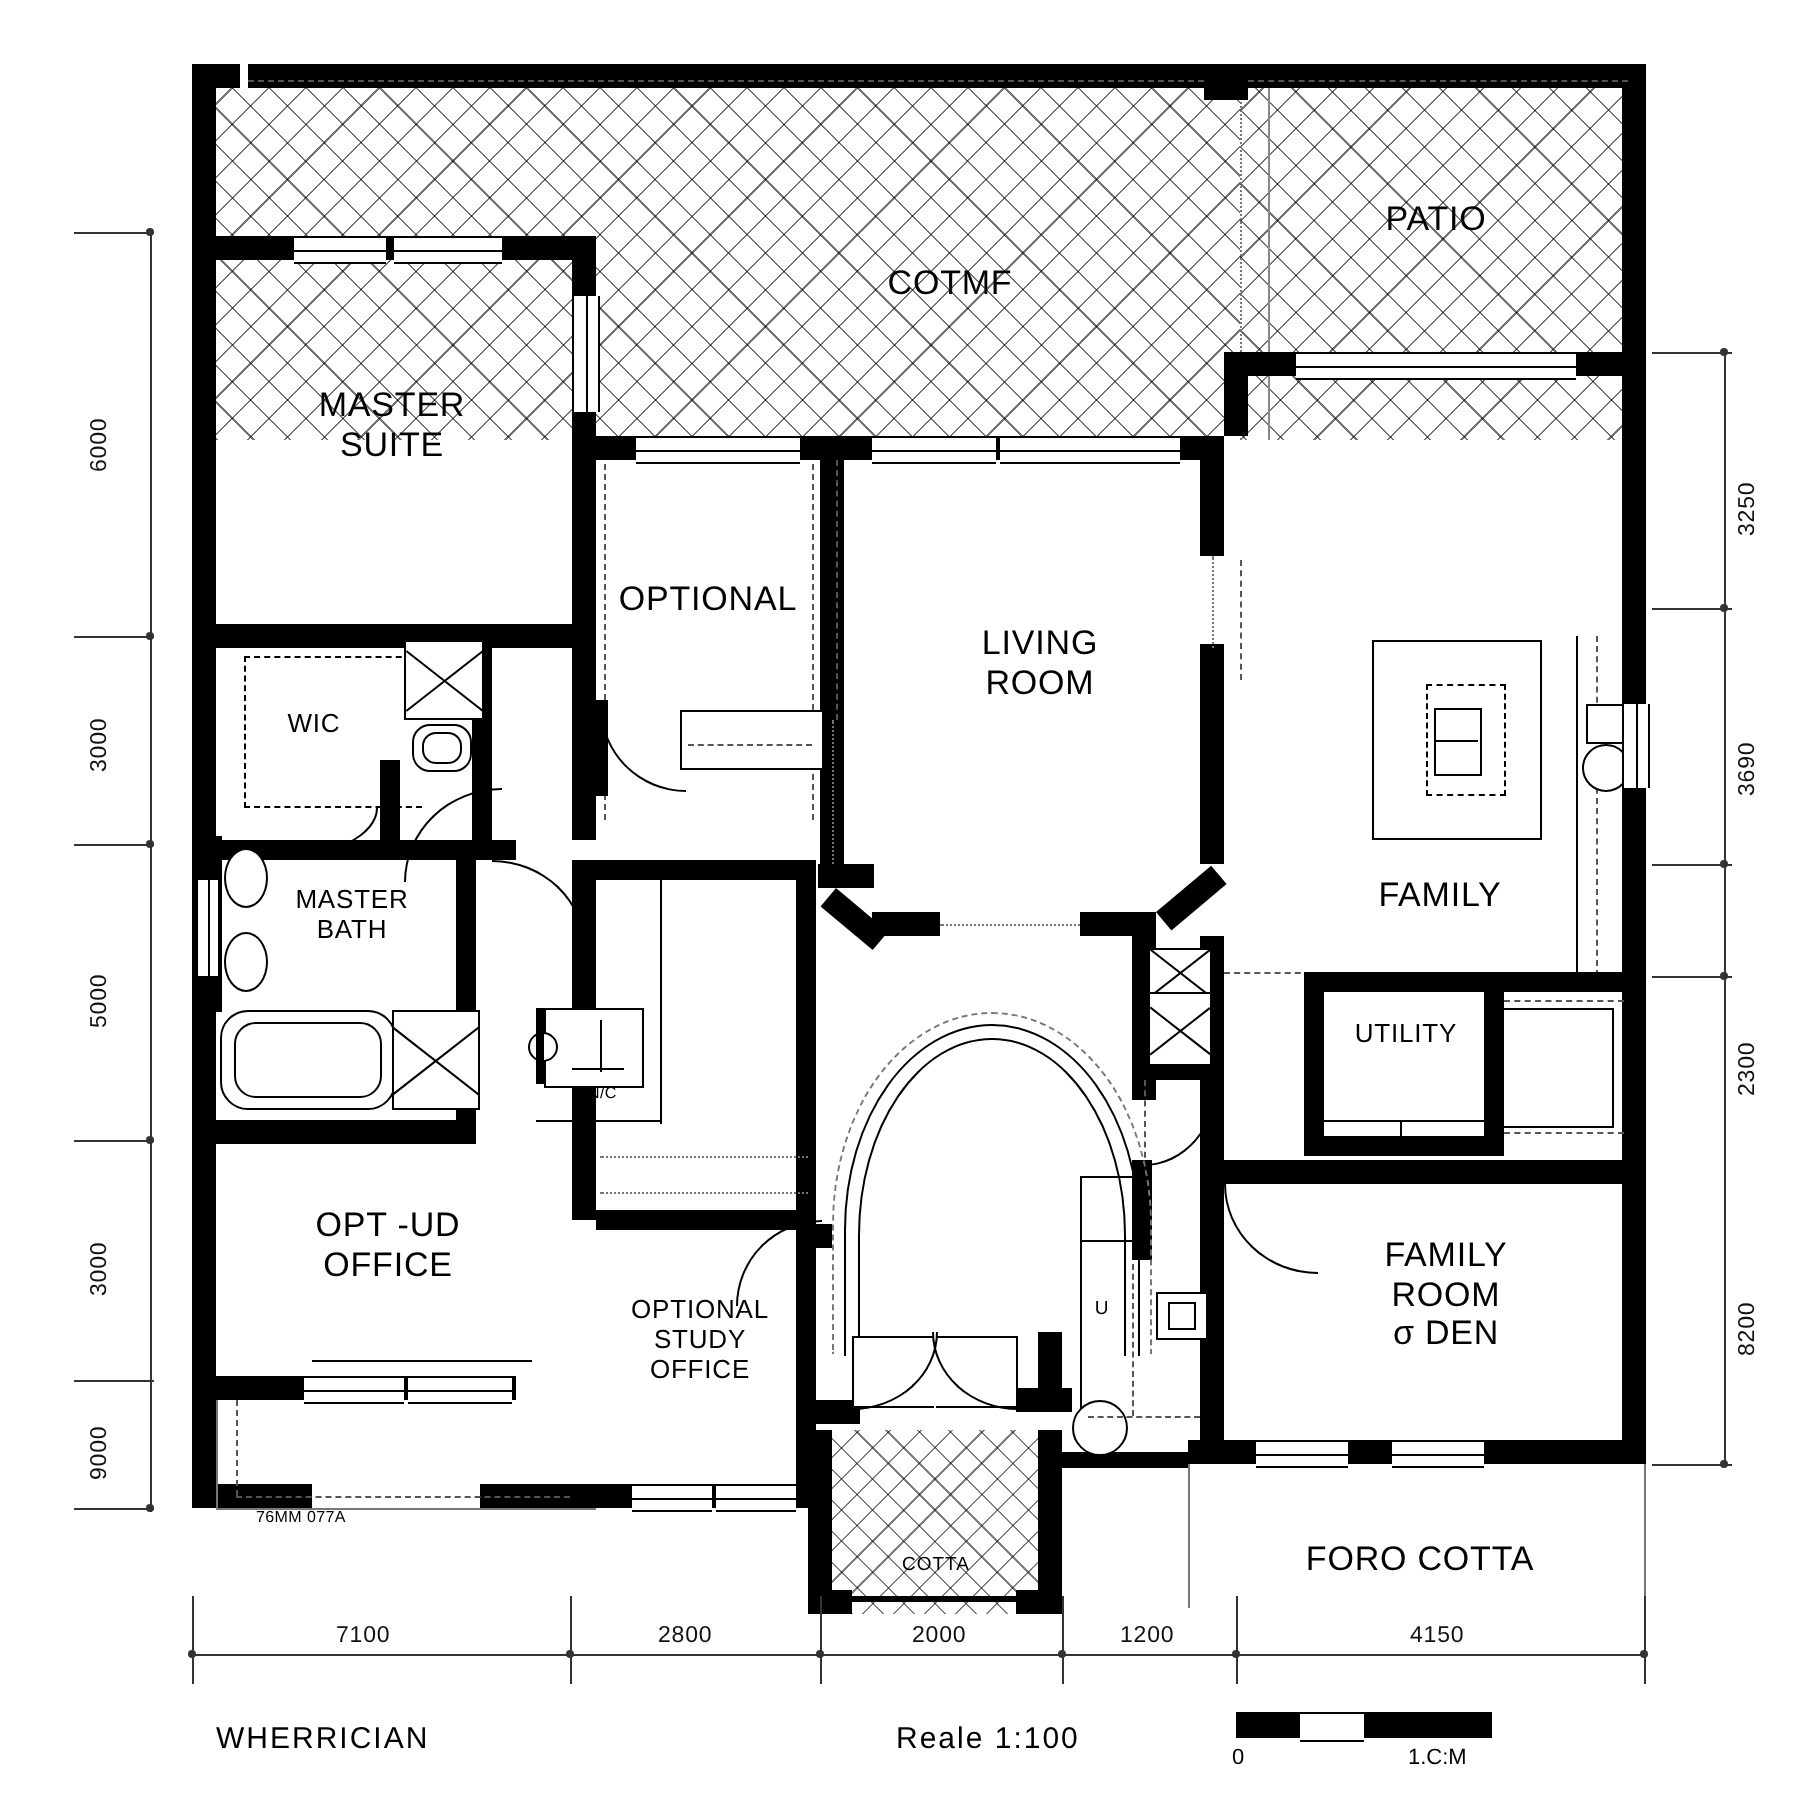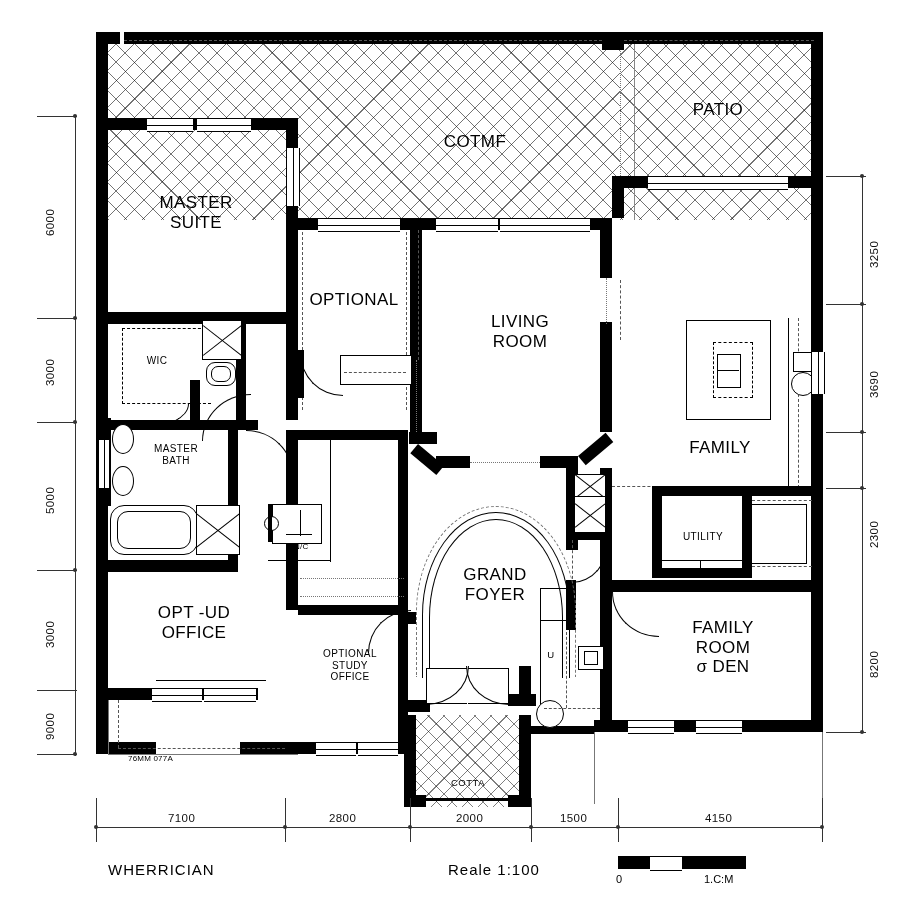--- a/index.html
+++ b/index.html
@@ -7,21 +7,21 @@
        font-family:"Liberation Sans","DejaVu Sans",sans-serif;color:#000;}
   #stage{position:relative;width:900px;height:900px;background:#fff;}
 
   
   .wall{position:absolute;background:#000;}
 
   
   .rlabel{position:absolute;text-align:center;line-height:1.15;
           font-size:17px;letter-spacing:.4px;white-space:pre-line;
           color:#000;pointer-events:none;}
-  .rlabel.sm{font-size:10px;}
+  .rlabel.sm{font-size:13px;}
   .rlabel.xs{font-size:8px;letter-spacing:.2px;}
   .rlabel.tiny{font-size:9.5px;letter-spacing:.5px;}
 
   
   .hatch{position:absolute;
      background-image:
        repeating-linear-gradient(45deg, rgba(0,0,0,.55) 0 .8px, transparent .8px 13px),
        repeating-linear-gradient(-45deg, rgba(0,0,0,.55) 0 .8px, transparent .8px 13px);
      background-color:#fff;}
   .hatch.fine{
@@ -243,21 +243,21 @@
   <div class="xbox" style="left:574px;top:474px;width:30px;height:22px;"></div>
   <div class="xbox" style="left:574px;top:496px;width:30px;height:36px;"></div>
   <div class="wall" style="left:568px;top:532px;width:40px;height:8px;"></div>
   <div class="swing" style="left:572px;top:540px;width:36px;height:42px;border-radius:0 0 100% 0;border-top:none;border-left:none;"></div>
   <div class="dashV" style="left:572px;top:540px;height:44px;"></div>
 
   <div class="wall" style="left:652px;top:486px;width:160px;height:10px;"></div>
   <div class="wall" style="left:652px;top:486px;width:10px;height:92px;"></div>
   <div class="wall" style="left:742px;top:496px;width:10px;height:82px;"></div>
   <div class="wall" style="left:652px;top:568px;width:100px;height:10px;"></div>
-  <div class="rlabel sm" style="left:655px;top:531px;width:96px;">UTILITY</div>
+  <div class="rlabel sm" style="left:655px;top:510px;width:96px;">UTILITY</div>
   <div class="box" style="left:752px;top:504px;width:54px;height:58px;border-left:none;"></div>
   <div class="thin" style="left:660px;top:560px;width:82px;height:1.2px;"></div>
   <div class="thin" style="left:700px;top:560px;width:1.2px;height:18px;"></div>
   <div class="dashH" style="left:752px;top:500px;width:60px;"></div>
   <div class="dashH" style="left:752px;top:566px;width:60px;"></div>
 
   <div class="wall" style="left:612px;top:580px;width:200px;height:12px;"></div>
   <div class="wall" style="left:600px;top:580px;width:12px;height:152px;"></div>
   <div class="rlabel" style="left:648px;top:618px;width:150px;">FAMILY
 ROOM
@@ -271,35 +271,34 @@
   <div class="circ" style="left:536px;top:700px;width:26px;height:26px;"></div>
   <div class="rlabel tiny" style="left:543px;top:650px;width:16px;">U</div>
   <div class="dashV" style="left:566px;top:632px;height:76px;"></div>
   <div class="dashH" style="left:544px;top:708px;width:56px;"></div>
   <div class="thin" style="left:540px;top:588px;width:30px;height:1.3px;"></div>
   <div class="thin" style="left:540px;top:620px;width:30px;height:1.3px;"></div>
 
   <div class="archd" style="left:416px;top:506px;width:158px;height:170px;"></div>
   <div class="arch" style="left:422px;top:512px;width:146px;height:165px;"></div>
   <div class="arch" style="left:429px;top:519px;width:132px;height:158px;"></div>
-  <div class="rlabel" style="left:420px;top:565px;width:150px;">GRAND
-FOYER</div>
   <div class="wall" style="left:398px;top:612px;width:18px;height:12px;"></div>
   <div class="wall" style="left:398px;top:700px;width:32px;height:12px;"></div>
   <div class="wall" style="left:508px;top:694px;width:28px;height:12px;"></div>
   <div class="wall" style="left:519px;top:666px;width:12px;height:40px;"></div>
 
   <div class="box" style="left:426px;top:668px;width:40px;height:34px;border-right:none;"></div>
   <div class="box" style="left:468px;top:668px;width:40px;height:34px;border-left:none;"></div>
   <div class="swing" style="left:426px;top:666px;width:42px;height:38px;border-radius:0 0 100% 0;border-top:none;border-left:none;"></div>
   <div class="swing" style="left:466px;top:666px;width:42px;height:38px;border-radius:0 0 0 100%;border-top:none;border-right:none;"></div>
   <div class="rlabel tiny" style="left:416px;top:778px;width:104px;">COTTA</div>
 
   <div class="thin" style="left:594px;top:732px;width:1px;height:72px;background:#777;"></div>
   <div class="thin" style="left:822px;top:732px;width:1px;height:72px;background:#777;"></div>
+  <div class="rlabel" style="left:614px;top:770px;width:192px;">FORO COTTA</div>
 
   <div class="rlabel" style="left:400px;top:132px;width:150px;">COTMF</div>
   <div class="rlabel" style="left:656px;top:100px;width:124px;">PATIO</div>
 
   <div class="dimline" style="left:75px;top:116px;width:1.4px;height:640px;"></div>
   <div class="dimtick" style="left:37px;top:116px;width:40px;height:1.3px;"></div>
   <div class="dimdot" style="left:73px;top:114px;"></div>
   <div class="dimtick" style="left:37px;top:318px;width:40px;height:1.3px;"></div>
   <div class="dimdot" style="left:73px;top:316px;"></div>
   <div class="dimtick" style="left:37px;top:422px;width:40px;height:1.3px;"></div>
@@ -340,21 +339,21 @@
   <div class="dimdot" style="left:408px;top:825px;"></div>
   <div class="dimtick" style="left:531px;top:798px;width:1.3px;height:44px;"></div>
   <div class="dimdot" style="left:529px;top:825px;"></div>
   <div class="dimtick" style="left:618px;top:798px;width:1.3px;height:44px;"></div>
   <div class="dimdot" style="left:616px;top:825px;"></div>
   <div class="dimtick" style="left:822px;top:798px;width:1.3px;height:44px;"></div>
   <div class="dimdot" style="left:820px;top:825px;"></div>
   <div class="dimtxt" style="left:168px;top:812px;">7100</div>
   <div class="dimtxt" style="left:329px;top:812px;">2800</div>
   <div class="dimtxt" style="left:456px;top:812px;">2000</div>
-  <div class="dimtxt" style="left:560px;top:812px;">1500</div>
+  <div class="dimtxt" style="left:560px;top:812px;">1200</div>
   <div class="dimtxt" style="left:705px;top:812px;">4150</div>
 
   <div class="foot" style="left:108px;top:861px;">WHERRICIAN</div>
   <div class="foot" style="left:448px;top:861px;">Reale  1:100</div>
   <div class="scalebar" style="left:618px;top:856px;width:128px;">
     <i class="sb-dark" style="width:32px;"></i>
     <i class="sb-light" style="width:32px;"></i>
     <i class="sb-dark" style="width:64px;"></i>
   </div>
   <div class="sbtxt" style="left:616px;top:873px;">0</div>

